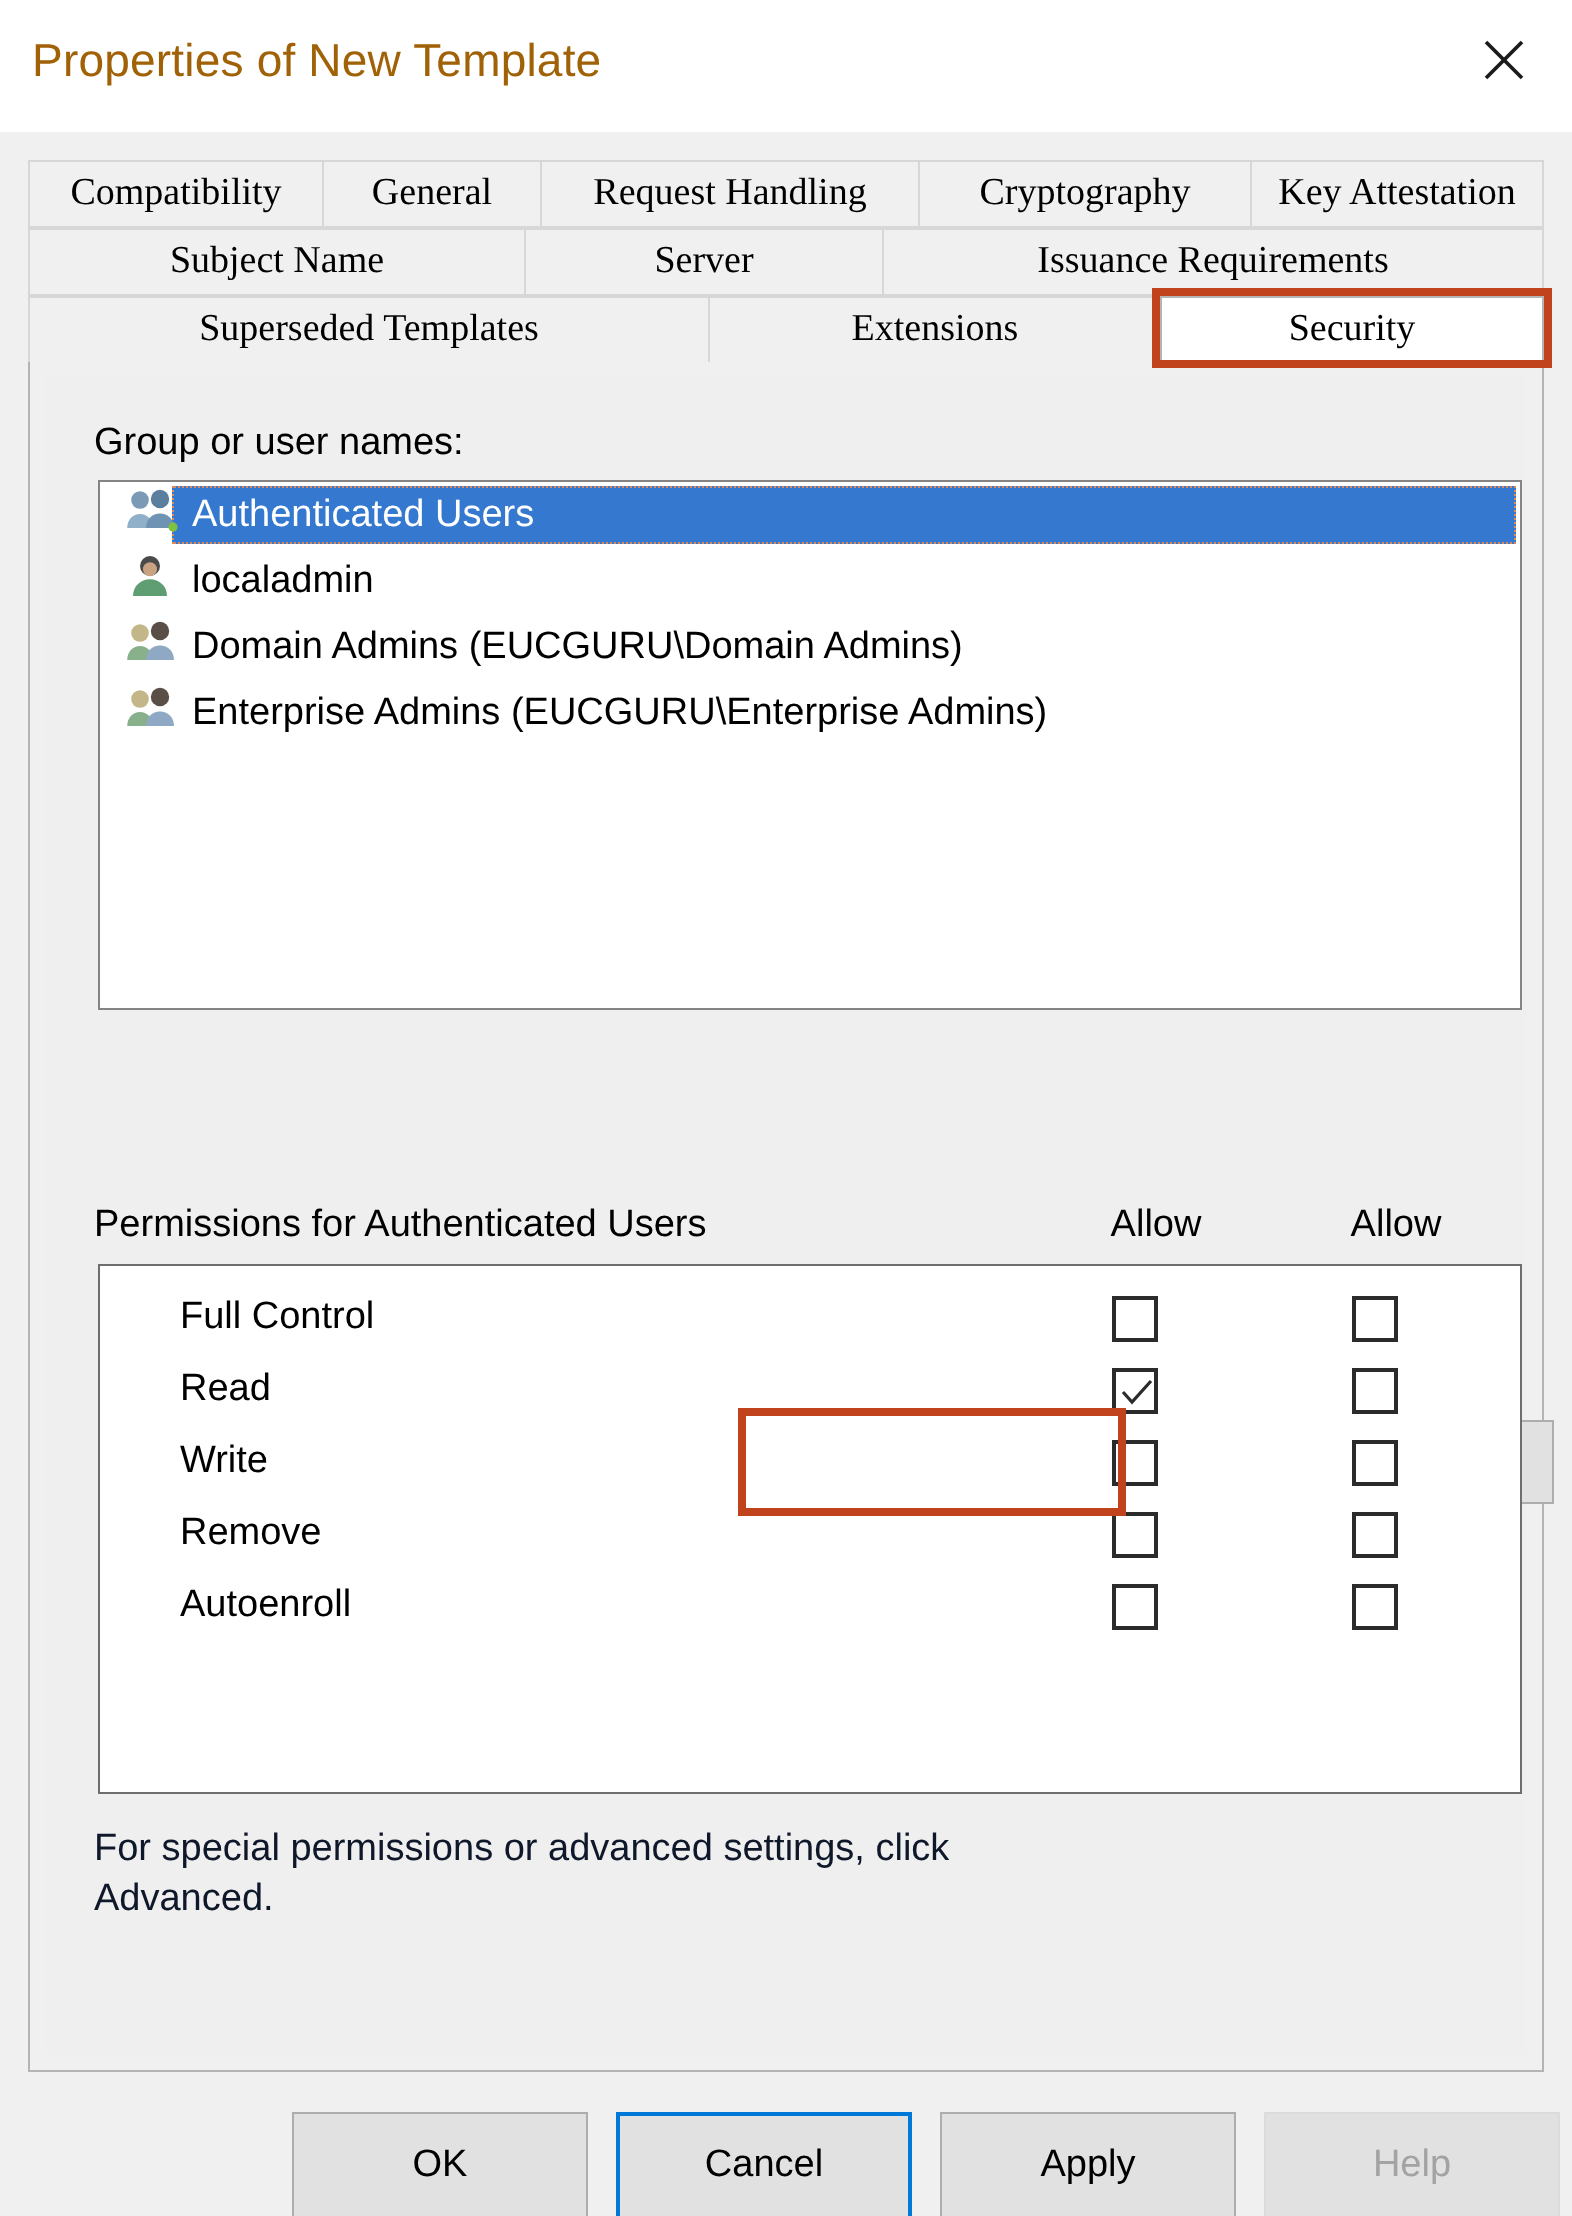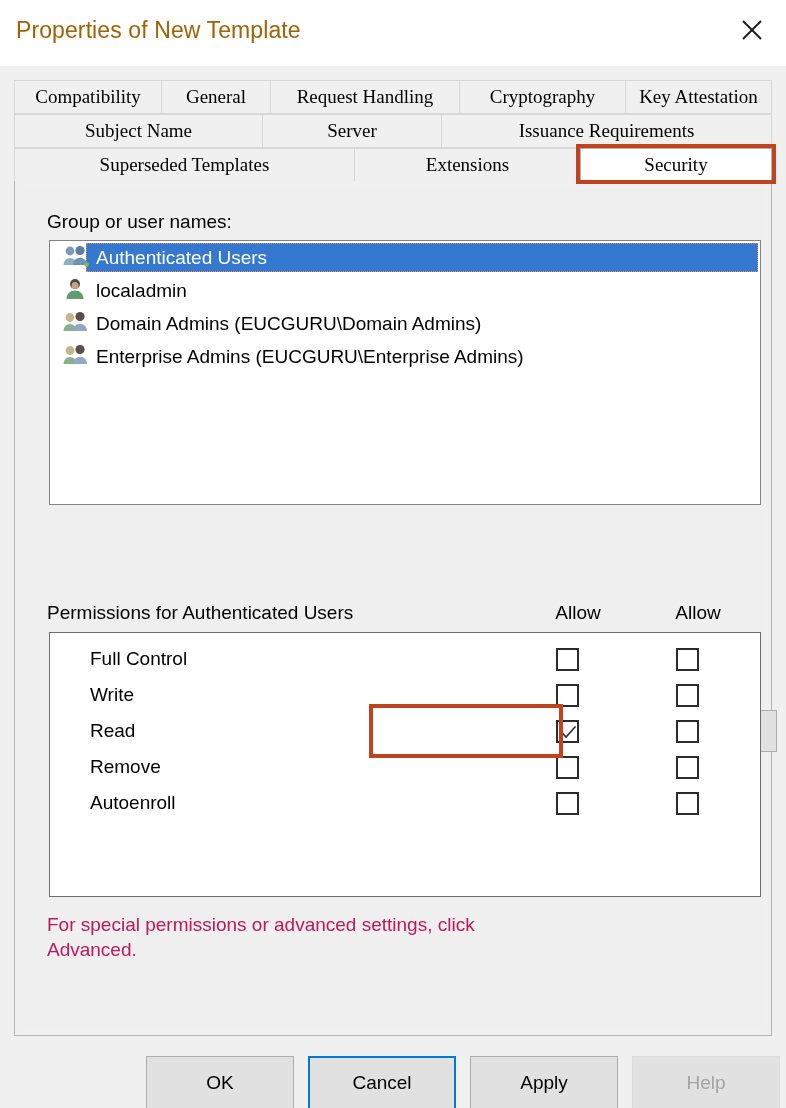--- a/index.html
+++ b/index.html
@@ -168,21 +168,21 @@
     cursor: default;
   }
   .cbox.allow { left: 506px; }
   .cbox.deny  { left: 626px; }
   .cbox svg { position: absolute; left: 1px; top: 1px; }
 
   
   #adv-text {
     position: absolute; left: 24px; top: 725px;
     width: 480px;
-    font-size: 19px; color: #be185d; line-height: 1.32;
+    font-size: 19px; color: #0f172a; line-height: 1.32;
   }
   #adv-btn { left: 540px; top: 722px; width: 182px; height: 42px; }
 
   
   #footer {
     position: absolute; left: 0; top: 1040px;
     width: 786px; height: 68px;
     background: #f0f0f0;
   }
   .fbtn {
@@ -307,32 +307,32 @@
 
       <div id="perm-list">
 
         <div class="perm-row" style="margin-top:8px;">
           <span class="pname">Full Control</span>
           <span class="cbox allow"></span>
           <span class="cbox deny"></span>
         </div>
 
         <div class="perm-row">
-          <span class="pname">Write</span>
-          <span class="cbox allow"></span>
-          <span class="cbox deny"></span>
-        </div>
-
-        <div class="perm-row">
           <span class="pname">Read</span>
           <span class="cbox allow">
             <svg width="19" height="19" viewBox="0 0 19 19">
               <polyline points="2.5,9 7,14 16.5,3.5" fill="none" stroke="#2b2b2b" stroke-width="1.6"></polyline>
             </svg>
           </span>
+          <span class="cbox deny"></span>
+        </div>
+
+        <div class="perm-row">
+          <span class="pname">Write</span>
+          <span class="cbox allow"></span>
           <span class="cbox deny"></span>
         </div>
 
         <div class="perm-row">
           <span class="pname">Remove</span>
           <span class="cbox allow"></span>
           <span class="cbox deny"></span>
         </div>
 
         <div class="perm-row">

